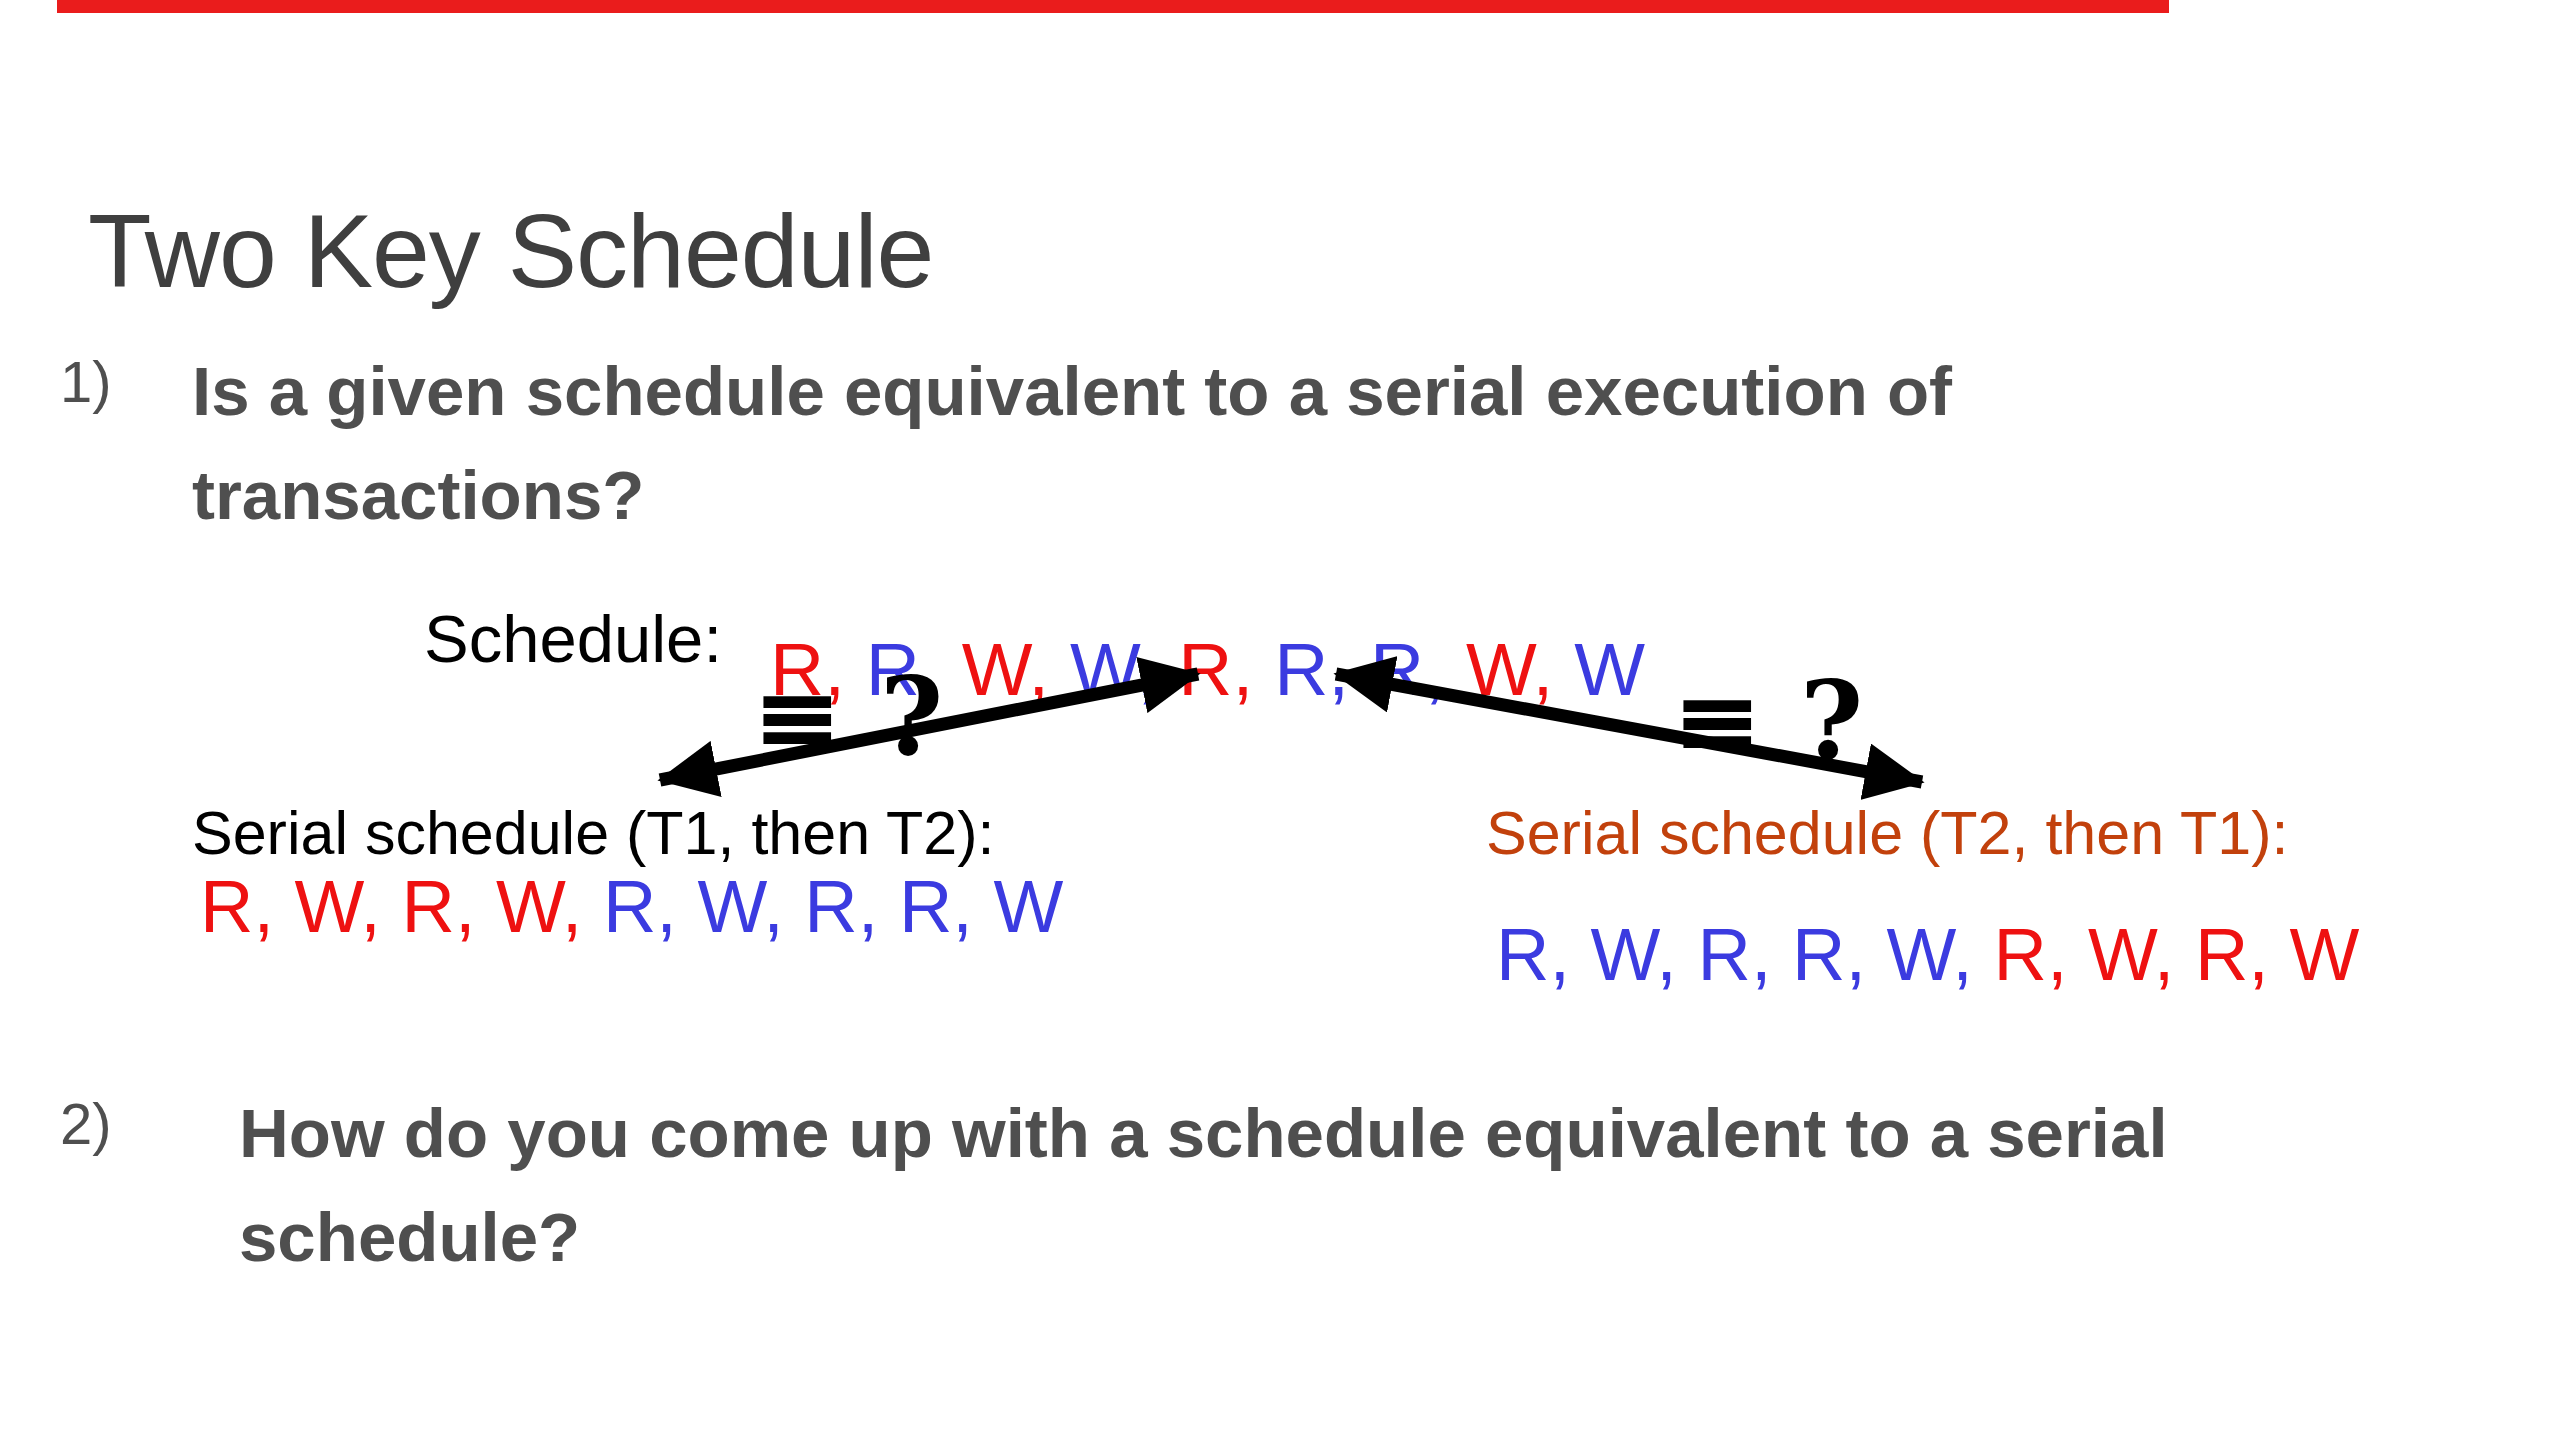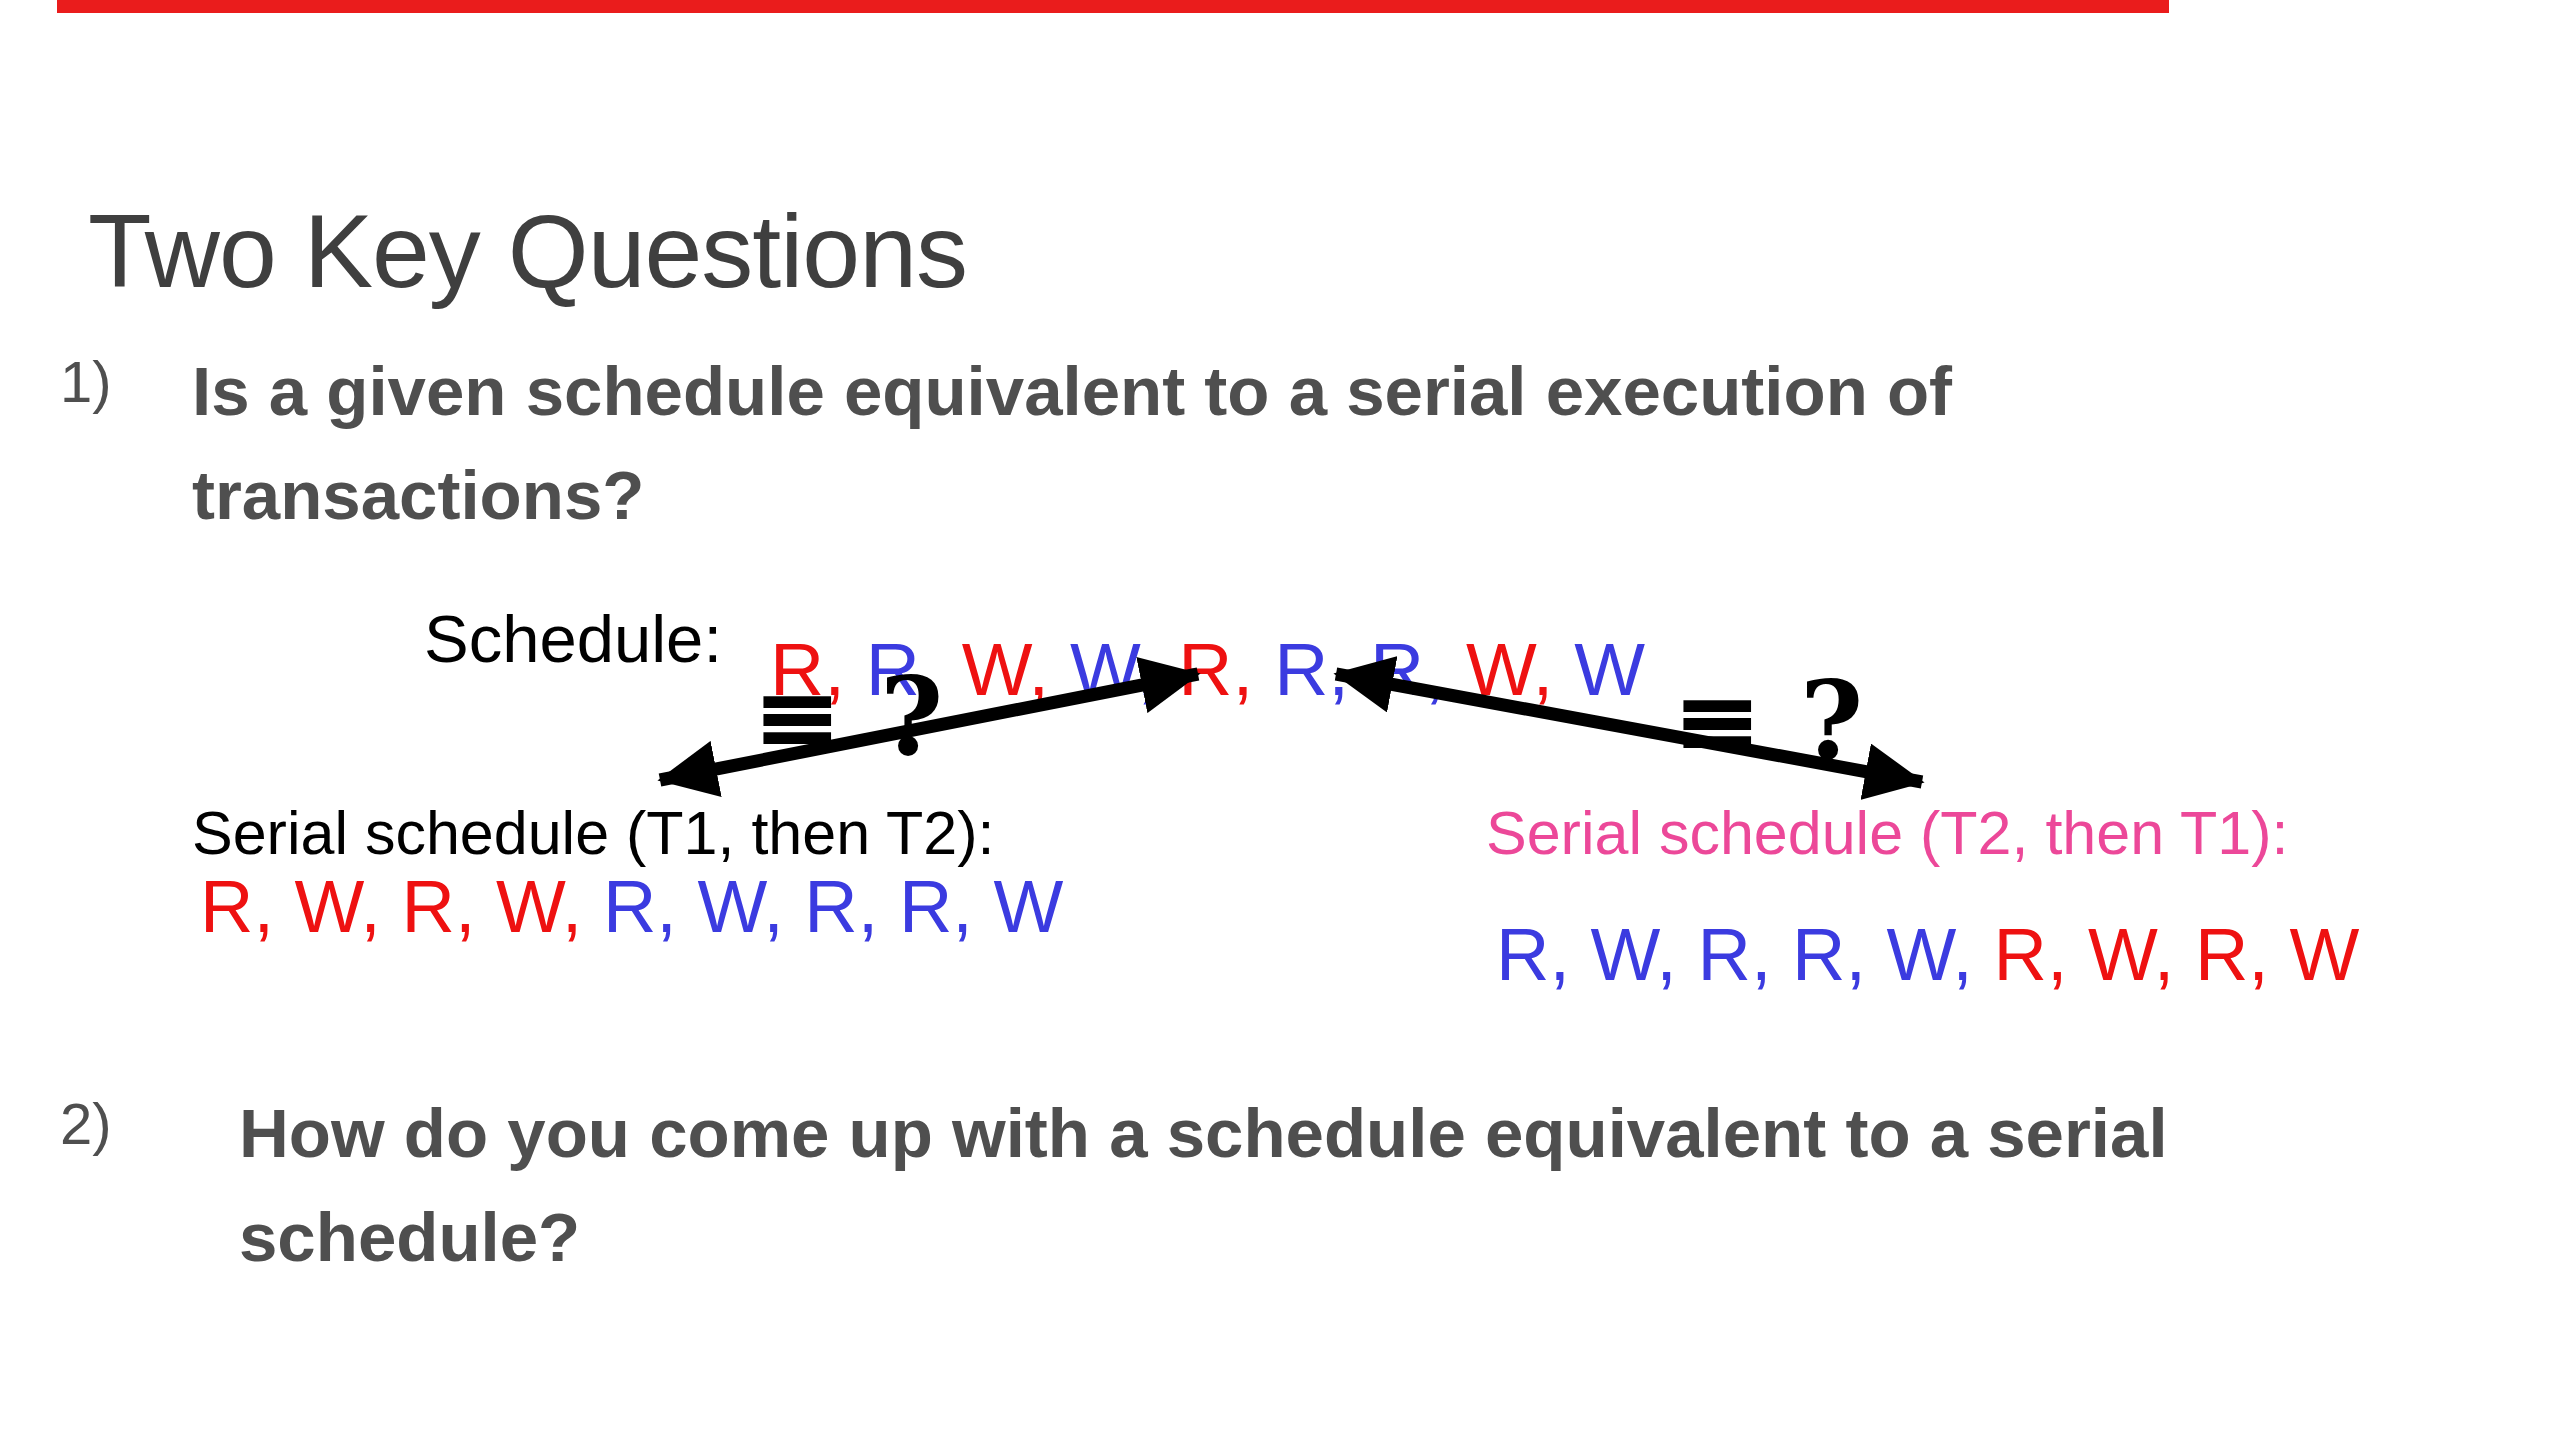--- a/index.html
+++ b/index.html
@@ -64,21 +64,21 @@
   }
   .tok{white-space:pre;}
 </style>
 </head>
 <body>
 
 <div class="slide">
 
   <div class="accent-bar" style="background: rgb(234, 28, 28);"></div>
 
-  <h1 class="title" style="color: rgb(63, 63, 63);">Two Key Questions</h1>
+  <h1 class="title" style="color: rgb(63, 63, 63);">Two Key Schedule</h1>
 
   <span class="qnum q1num" style="color: rgb(79, 79, 79);">1)</span>
   <div class="qtext q1text" style="color: rgb(79, 79, 79);">Is a given schedule equivalent to a serial execution of transactions?</div>
 
   <span class="sched-label" style="color: rgb(0, 0, 0);">Schedule:</span>
   <span class="sched-tokens"><span class="tok" style="color: rgb(238, 17, 17);">R, </span><span class="tok" style="color: rgb(59, 59, 224);">R, </span><span class="tok" style="color: rgb(238, 17, 17);">W, </span><span class="tok" style="color: rgb(59, 59, 224);">W, </span><span class="tok" style="color: rgb(238, 17, 17);">R, </span><span class="tok" style="color: rgb(59, 59, 224);">R, </span><span class="tok" style="color: rgb(59, 59, 224);">R, </span><span class="tok" style="color: rgb(238, 17, 17);">W, </span><span class="tok" style="color: rgb(59, 59, 224);">W</span></span>
 
   <span class="equiv equiv-left">≡ ?</span>
   <span class="equiv equiv-right">≡ ?</span>
 
@@ -91,19 +91,19 @@
         <path d="M0,0 L4.6,2.2 L0,4.4 z" fill="#000"></path>
       </marker>
     </defs>
     <line x1="660" y1="780" x2="1198" y2="674" stroke="#000" stroke-width="13" marker-start="url(#ahS)" marker-end="url(#ahE)"></line>
     <line x1="1336" y1="674" x2="1922" y2="782" stroke="#000" stroke-width="13" marker-start="url(#ahS)" marker-end="url(#ahE)"></line>
   </svg>
 
   <div class="serial-label serial-left-label" style="color: rgb(0, 0, 0);">Serial schedule (T1, then T2):</div>
   <div class="serial-tokens serial-left-tokens"><span class="tok" style="color: rgb(238, 17, 17);">R, </span><span class="tok" style="color: rgb(238, 17, 17);">W, </span><span class="tok" style="color: rgb(238, 17, 17);">R, </span><span class="tok" style="color: rgb(238, 17, 17);">W, </span><span class="tok" style="color: rgb(59, 59, 224);">R, </span><span class="tok" style="color: rgb(59, 59, 224);">W, </span><span class="tok" style="color: rgb(59, 59, 224);">R, </span><span class="tok" style="color: rgb(59, 59, 224);">R, </span><span class="tok" style="color: rgb(59, 59, 224);">W</span></div>
 
-  <div class="serial-label serial-right-label" style="color: #ec4899;">Serial schedule (T2, then T1):</div>
+  <div class="serial-label serial-right-label" style="color: #c2410c;">Serial schedule (T2, then T1):</div>
   <div class="serial-tokens serial-right-tokens"><span class="tok" style="color: rgb(59, 59, 224);">R, </span><span class="tok" style="color: rgb(59, 59, 224);">W, </span><span class="tok" style="color: rgb(59, 59, 224);">R, </span><span class="tok" style="color: rgb(59, 59, 224);">R, </span><span class="tok" style="color: rgb(59, 59, 224);">W, </span><span class="tok" style="color: rgb(238, 17, 17);">R, </span><span class="tok" style="color: rgb(238, 17, 17);">W, </span><span class="tok" style="color: rgb(238, 17, 17);">R, </span><span class="tok" style="color: rgb(238, 17, 17);">W</span></div>
 
   <span class="qnum q2num" style="color: rgb(79, 79, 79);">2)</span>
   <div class="qtext q2text" style="color: rgb(79, 79, 79);">How do you come up with a schedule equivalent to a serial schedule?</div>
 
 </div>
 
 </body></html>

